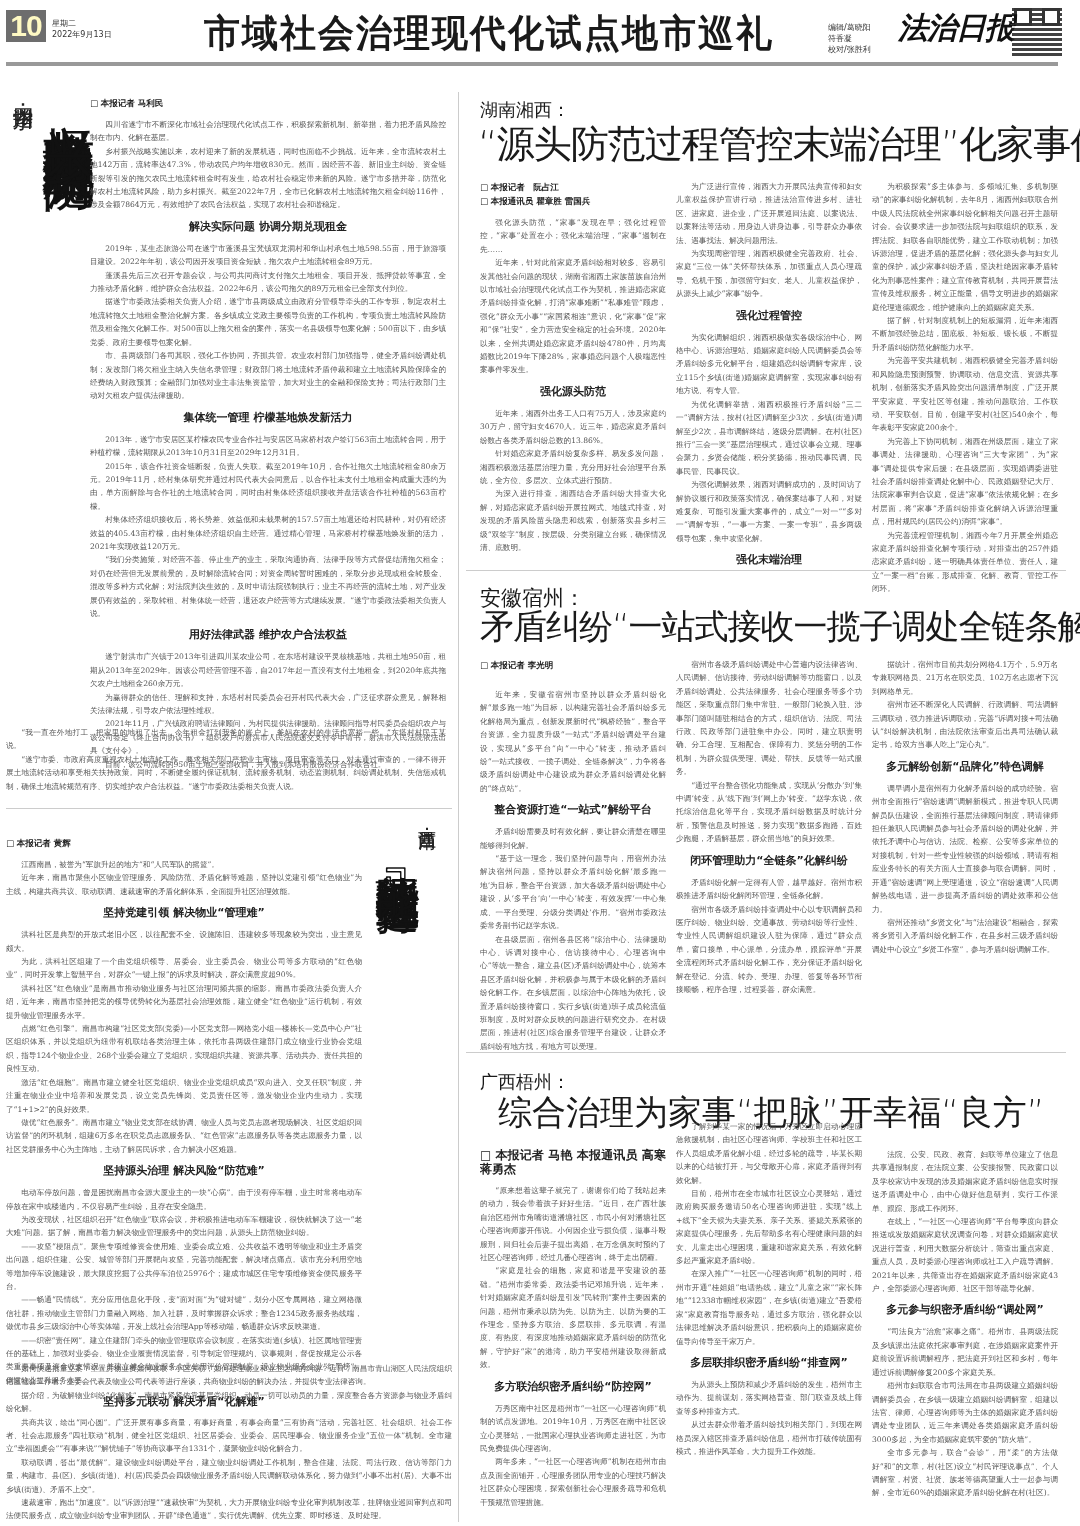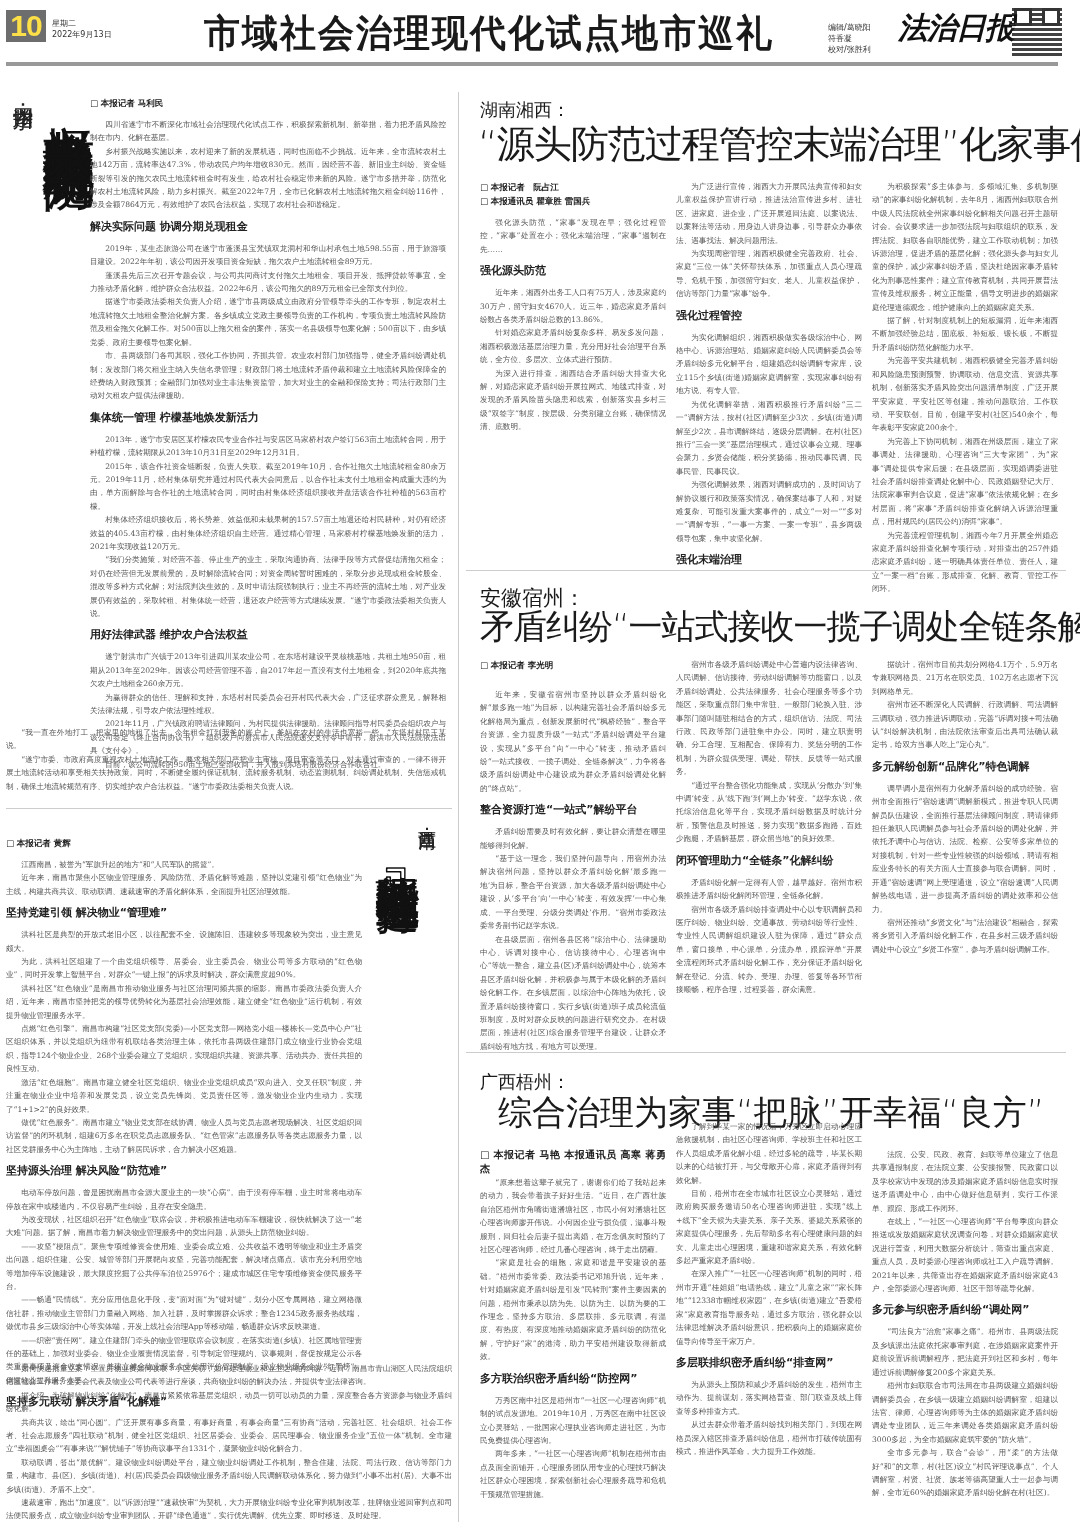--- a/index.html
+++ b/index.html
@@ -1,32 +1,32 @@
 <!DOCTYPE html>
 <html><head>
 <meta charset="utf-8">
 <style>
 *{box-sizing:border-box;margin:0;padding:0}
 body{width:1080px;height:1526px;background:#fff;font-family:"DejaVu Sans",sans-serif;color:#222;position:relative;overflow:hidden}
 .masthead{position:absolute;left:0;top:0;width:1080px;height:68px}
-.pgnum{position:absolute;left:6px;top:10px;width:40px;height:32px;background:#6d6d6d;color:#fde047;font:bold 30px/32px "Liberation Sans",sans-serif;text-align:center;letter-spacing:-1px}
+.pgnum{position:absolute;left:6px;top:10px;width:40px;height:32px;background:#6d6d6d;color:#fef9c3;font:bold 30px/32px "Liberation Sans",sans-serif;text-align:center;letter-spacing:-1px}
 .pgday{position:absolute;left:52px;top:18px;font-size:8px;color:#333;line-height:11px}
 .bigtitle{position:absolute;left:204px;top:12px;font:900 36px/42px "DejaVu Sans",sans-serif;color:#1a1a1a;letter-spacing:2px;transform:scaleY(1.05)}
 .editors{position:absolute;left:828px;top:22px;font-size:8px;line-height:11px;text-align:left;width:64px;color:#333}
 .brand{position:absolute;left:898px;top:10px;font:italic bold 30px/36px "DejaVu Serif",serif;color:#111;letter-spacing:-1px}
 .qr{position:absolute;left:1012px;top:6px;width:50px;height:50px;background:
 repeating-linear-gradient(0deg,#222 0 3px,#fff 3px 5px),#fff;opacity:.85}
 .qr::before,.qr::after{content:"";position:absolute;width:12px;height:12px;border:3px solid #111;background:#fff}
 .qr::before{left:2px;top:2px}.qr::after{right:2px;top:2px}
 .rule{position:absolute;left:6px;top:62px;width:1052px;height:4px;background:#999}
 .col{position:absolute;font-family:"DejaVu Serif",serif;font-size:7.6px;line-height:13.4px;color:#555;text-align:justify}
 .col p{text-indent:2em}
 .byline{font-family:"DejaVu Sans",sans-serif;font-size:8.5px;color:#222;font-weight:bold;line-height:14px}
 .byline::before{content:"□ ";font-weight:normal}
-.sub{font-family:"DejaVu Sans",sans-serif;font-weight:bold;color:#222;text-align:left;font-size:11px;line-height:22px;margin:4px 0}
+.sub{font-family:"DejaVu Sans",sans-serif;font-weight:bold;color:#222;text-align:center;font-size:11px;line-height:22px;margin:4px 0}
 .vtitle{position:absolute;writing-mode:vertical-rl;font-family:"DejaVu Sans",sans-serif;color:#111;font-weight:300}
 .loc{font-size:24px;line-height:28px;color:#222}
 .heading{font-family:"DejaVu Sans",sans-serif;color:#1a1a1a;font-weight:300}
 .divider{position:absolute;background:#ccc}
 </style>
 </head>
 <body>
 
 <div class="masthead">
   <div class="pgnum">10</div>
@@ -108,28 +108,29 @@
   <div class="vtitle" style="left:372px;top:856px;font-size:44px;line-height:52px;height:560px;letter-spacing:-1px">打造『红色物业』提升社区治理效能</div>
 </div>
 
 <div>
   <div class="heading loc" style="position:absolute;left:480px;top:96px;font-size:18px;font-weight:normal">湖南湘西：</div>
   <div class="heading" style="position:absolute;left:478px;top:120px;font-size:38px;line-height:48px;white-space:nowrap;letter-spacing:-1px">“源头防范过程管控末端治理”化家事促家和</div>
   <div class="col" style="left:480px;top:180px;width:186px">
     <div class="byline">本报记者　阮占江</div>
     <div class="byline" style="margin-bottom:8px">本报通讯员 瞿章胜 雷国兵</div>
     <p>强化源头防范，“家事”发现在早；强化过程管控，“家事”处置在小；强化末端治理，“家事”遏制在先……</p>
+    <p>近年来，针对此前家庭矛盾纠纷相对较多、容易引发其他社会问题的现状，湖南省湘西土家族苗族自治州以市域社会治理现代化试点工作为契机，推进婚恋家庭矛盾纠纷排查化解，打消“家事难断”“私事难管”顾虑，强化“群众无小事”“家国紧相连”意识，化“家事”促“家和”保“社安”，全力营造安全稳定的社会环境。2020年以来，全州共调处婚恋家庭矛盾纠纷4780件，月均离婚数比2019年下降28%，家事婚恋问题个人极端恶性案事件零发生。</p>
     <div class="sub">强化源头防范</div>
     <p>近年来，湘西外出务工人口有75万人，涉及家庭约30万户，留守妇女4670人。近三年，婚恋家庭矛盾纠纷数占各类矛盾纠纷总数的13.86%。</p>
     <p>针对婚恋家庭矛盾纠纷复杂多样、易发多发问题，湘西积极激活基层治理力量，充分用好社会治理平台系统，全方位、多层次、立体式进行预防。</p>
     <p>为深入进行排查，湘西结合矛盾纠纷大排查大化解，对婚恋家庭矛盾纠纷开展拉网式、地毯式排查，对发现的矛盾风险苗头隐患和线索，创新落实县乡村三级“双签字”制度，按层级、分类别建立台账，确保情况清、底数明。</p>
   </div>
   <div class="col" style="left:676px;top:180px;width:186px">
     <p>为广泛进行宣传，湘西大力开展民法典宣传和妇女儿童权益保护宣讲行动，推进法治宣传进乡村、进社区、进家庭、进企业，广泛开展巡回法庭、以案说法、以案释法等活动，用身边人讲身边事，引导群众办事依法、遇事找法、解决问题用法。</p>
-    <p>为实现周密管理，湘西积极健全完善政府、社会、家庭“三位一体”关怀帮扶体系，加强重点人员心理疏导、危机干预，加强留守妇女、老人、儿童权益保护，信访等部门力量“家事”纷争。</p>
+    <p>为实现周密管理，湘西积极健全完善政府、社会、家庭“三位一体”关怀帮扶体系，加强重点人员心理疏导、危机干预，加强留守妇女、老人、儿童权益保护，从源头上减少“家事”纷争。</p>
     <div class="sub">强化过程管控</div>
     <p>为实化调解组织，湘西积极做实各级综治中心、网格中心、诉源治理站、婚姻家庭纠纷人民调解委员会等矛盾纠纷多元化解平台，组建婚恋纠纷调解专家库，设立115个乡镇(街道)婚姻家庭调解室，实现家事纠纷有地方说、有专人管。</p>
     <p>为优化调解举措，湘西积极推行矛盾纠纷“三二一”调解方法，按村(社区)调解至少3次，乡镇(街道)调解至少2次，县市调解终结，逐级分层调解。在村(社区)推行“三会一奖”基层治理模式，通过议事会立规、理事会聚力，乡贤会储能，积分奖扬德，推动民事民调、民事民管、民事民议。</p>
     <p>为强化调解效果，湘西对调解成功的，及时回访了解协议履行和政策落实情况，确保案结事了人和，对疑难复杂、可能引发重大案事件的，成立“一对一”“多对一”调解专班，“一事一方案、一案一专班”，县乡两级领导包案，集中攻坚化解。</p>
     <div class="sub">强化末端治理</div>
   </div>
   <div class="col" style="left:872px;top:180px;width:186px">
     <p>为积极探索“多主体参与、多领域汇集、多机制驱动”的家事纠纷化解机制，去年8月，湘西州妇联联合州中级人民法院就全州家事纠纷化解相关问题召开主题研讨会。会议要求进一步加强法院与妇联组织的联系，发挥法院、妇联各自职能优势，建立工作联动机制；加强诉源治理，促进矛盾的基层化解；强化源头参与妇女儿童的保护，减少家事纠纷矛盾，坚决杜绝因家事矛盾转化为刑事恶性案件；建立宣传教育机制，共同开展普法宣传及维权服务，树立正能量，倡导文明进步的婚姻家庭伦理道德观念，维护健康向上的婚姻家庭关系。</p>
     <p>据了解，针对制度机制上的短板漏洞，近年来湘西不断加强经验总结，固底板、补短板、锻长板，不断提升矛盾纠纷防范化解能力水平。</p>
     <p>为完善平安共建机制，湘西积极健全完善矛盾纠纷和风险隐患预测预警、协调联动、信息交流、资源共享机制，创新落实矛盾风险突出问题清单制度，广泛开展平安家庭、平安社区等创建，推动问题联治、工作联动、平安联创。目前，创建平安村(社区)540余个，每年表彰平安家庭200余个。</p>
@@ -166,21 +167,21 @@
     <p>宿州还推动“乡贤文化”与“法治建设”相融合，探索将乡贤引入矛盾纠纷化解工作，在县乡村三级矛盾纠纷调处中心设立“乡贤工作室”，参与矛盾纠纷调解工作。</p>
   </div>
 </div>
 
 <div class="divider" style="left:466px;top:1052px;width:600px;height:1px"></div>
 
 <div>
   <div class="heading loc" style="position:absolute;left:480px;top:1068px;font-size:18px;font-weight:normal">广西梧州：</div>
   <div class="heading" style="position:absolute;left:498px;top:1090px;font-size:34px;line-height:44px;white-space:nowrap;letter-spacing:0px">综合治理为家事“把脉”开幸福“良方”</div>
   <div class="col" style="left:480px;top:1148px;width:186px">
-    <div class="byline" style="margin-bottom:0;font-size:10px">本报记者 马艳 本报通讯员 高寒 蒋勇杰</div>
+    <div class="byline" style="margin-bottom:8px;font-size:12px">本报记者 马艳 本报通讯员 高寒 蒋勇杰</div>
     <p>“原来想着这辈子就完了，谢谢你们给了我站起来的动力，我会带着孩子好好生活。”近日，在广西壮族自治区梧州市角嘴街道潘塘社区，市民小何对潘塘社区心理咨询师廖开伟说。小何因企业亏损负债，滋事斗殴服刑，回归社会后妻子提出离婚，在万念俱灰时预约了社区心理咨询师，经过几番心理咨询，终于走出阴霾。</p>
     <p>“家庭是社会的细胞，家庭和谐是平安建设的基础。”梧州市委常委、政法委书记邓旭升说，近年来，针对婚姻家庭矛盾纠纷是引发“民转刑”案件主要因素的问题，梧州市秉承以防为先、以防为主、以防为要的工作理念，坚持多方联治、多层联排、多元联调，有温度、有热度、有深度地推动婚姻家庭矛盾纠纷的防范化解，守护好“家”的港湾，助力平安梧州建设取得新成效。</p>
     <div class="sub">多方联治织密矛盾纠纷“防控网”</div>
     <p>万秀区南中社区是梧州市“一社区一心理咨询师”机制的试点发源地。2019年10月，万秀区在南中社区设立心灵驿站，一批国家心理执业咨询师走进社区，为市民免费提供心理咨询。</p>
     <p>两年多来，“一社区一心理咨询师”机制在梧州市由点及面全面铺开，心理服务团队用专业的心理技巧解决社区群众心理困境，探索创新社会心理服务疏导和危机干预规范管理措施。</p>
   </div>
   <div class="col" style="left:676px;top:1120px;width:186px">
     <p>了解到毕某一家的情况后，万秀区立即启动心理应急救援机制，由社区心理咨询师、学校班主任和社区工作人员组成矛盾化解小组，经过多轮的疏导，毕某长期以来的心结被打开，与父母敞开心扉，家庭矛盾得到有效化解。</p>
     <p>目前，梧州市在全市城市社区设立心灵驿站，通过政府购买服务邀请50名心理咨询师进驻，实现“线上+线下”全天候为夫妻关系、亲子关系、婆媳关系紧张的家庭提供心理服务，先后帮助多名有心理健康问题的妇女、儿童走出心理困境，重建和谐家庭关系，有效化解多起严重家庭矛盾纠纷。</p>
     <p>在深入推广“一社区一心理咨询师”机制的同时，梧州市开通“桂姐姐”电话热线，建立“儿童之家”“家长阵地”“12338市帼维权家园”，在乡镇(街道)建立“吾爱梧家”家庭教育指导服务站，通过多方联治，强化群众以法律思维解决矛盾纠纷意识，把积极向上的婚姻家庭价值导向传导至千家万户。</p>

